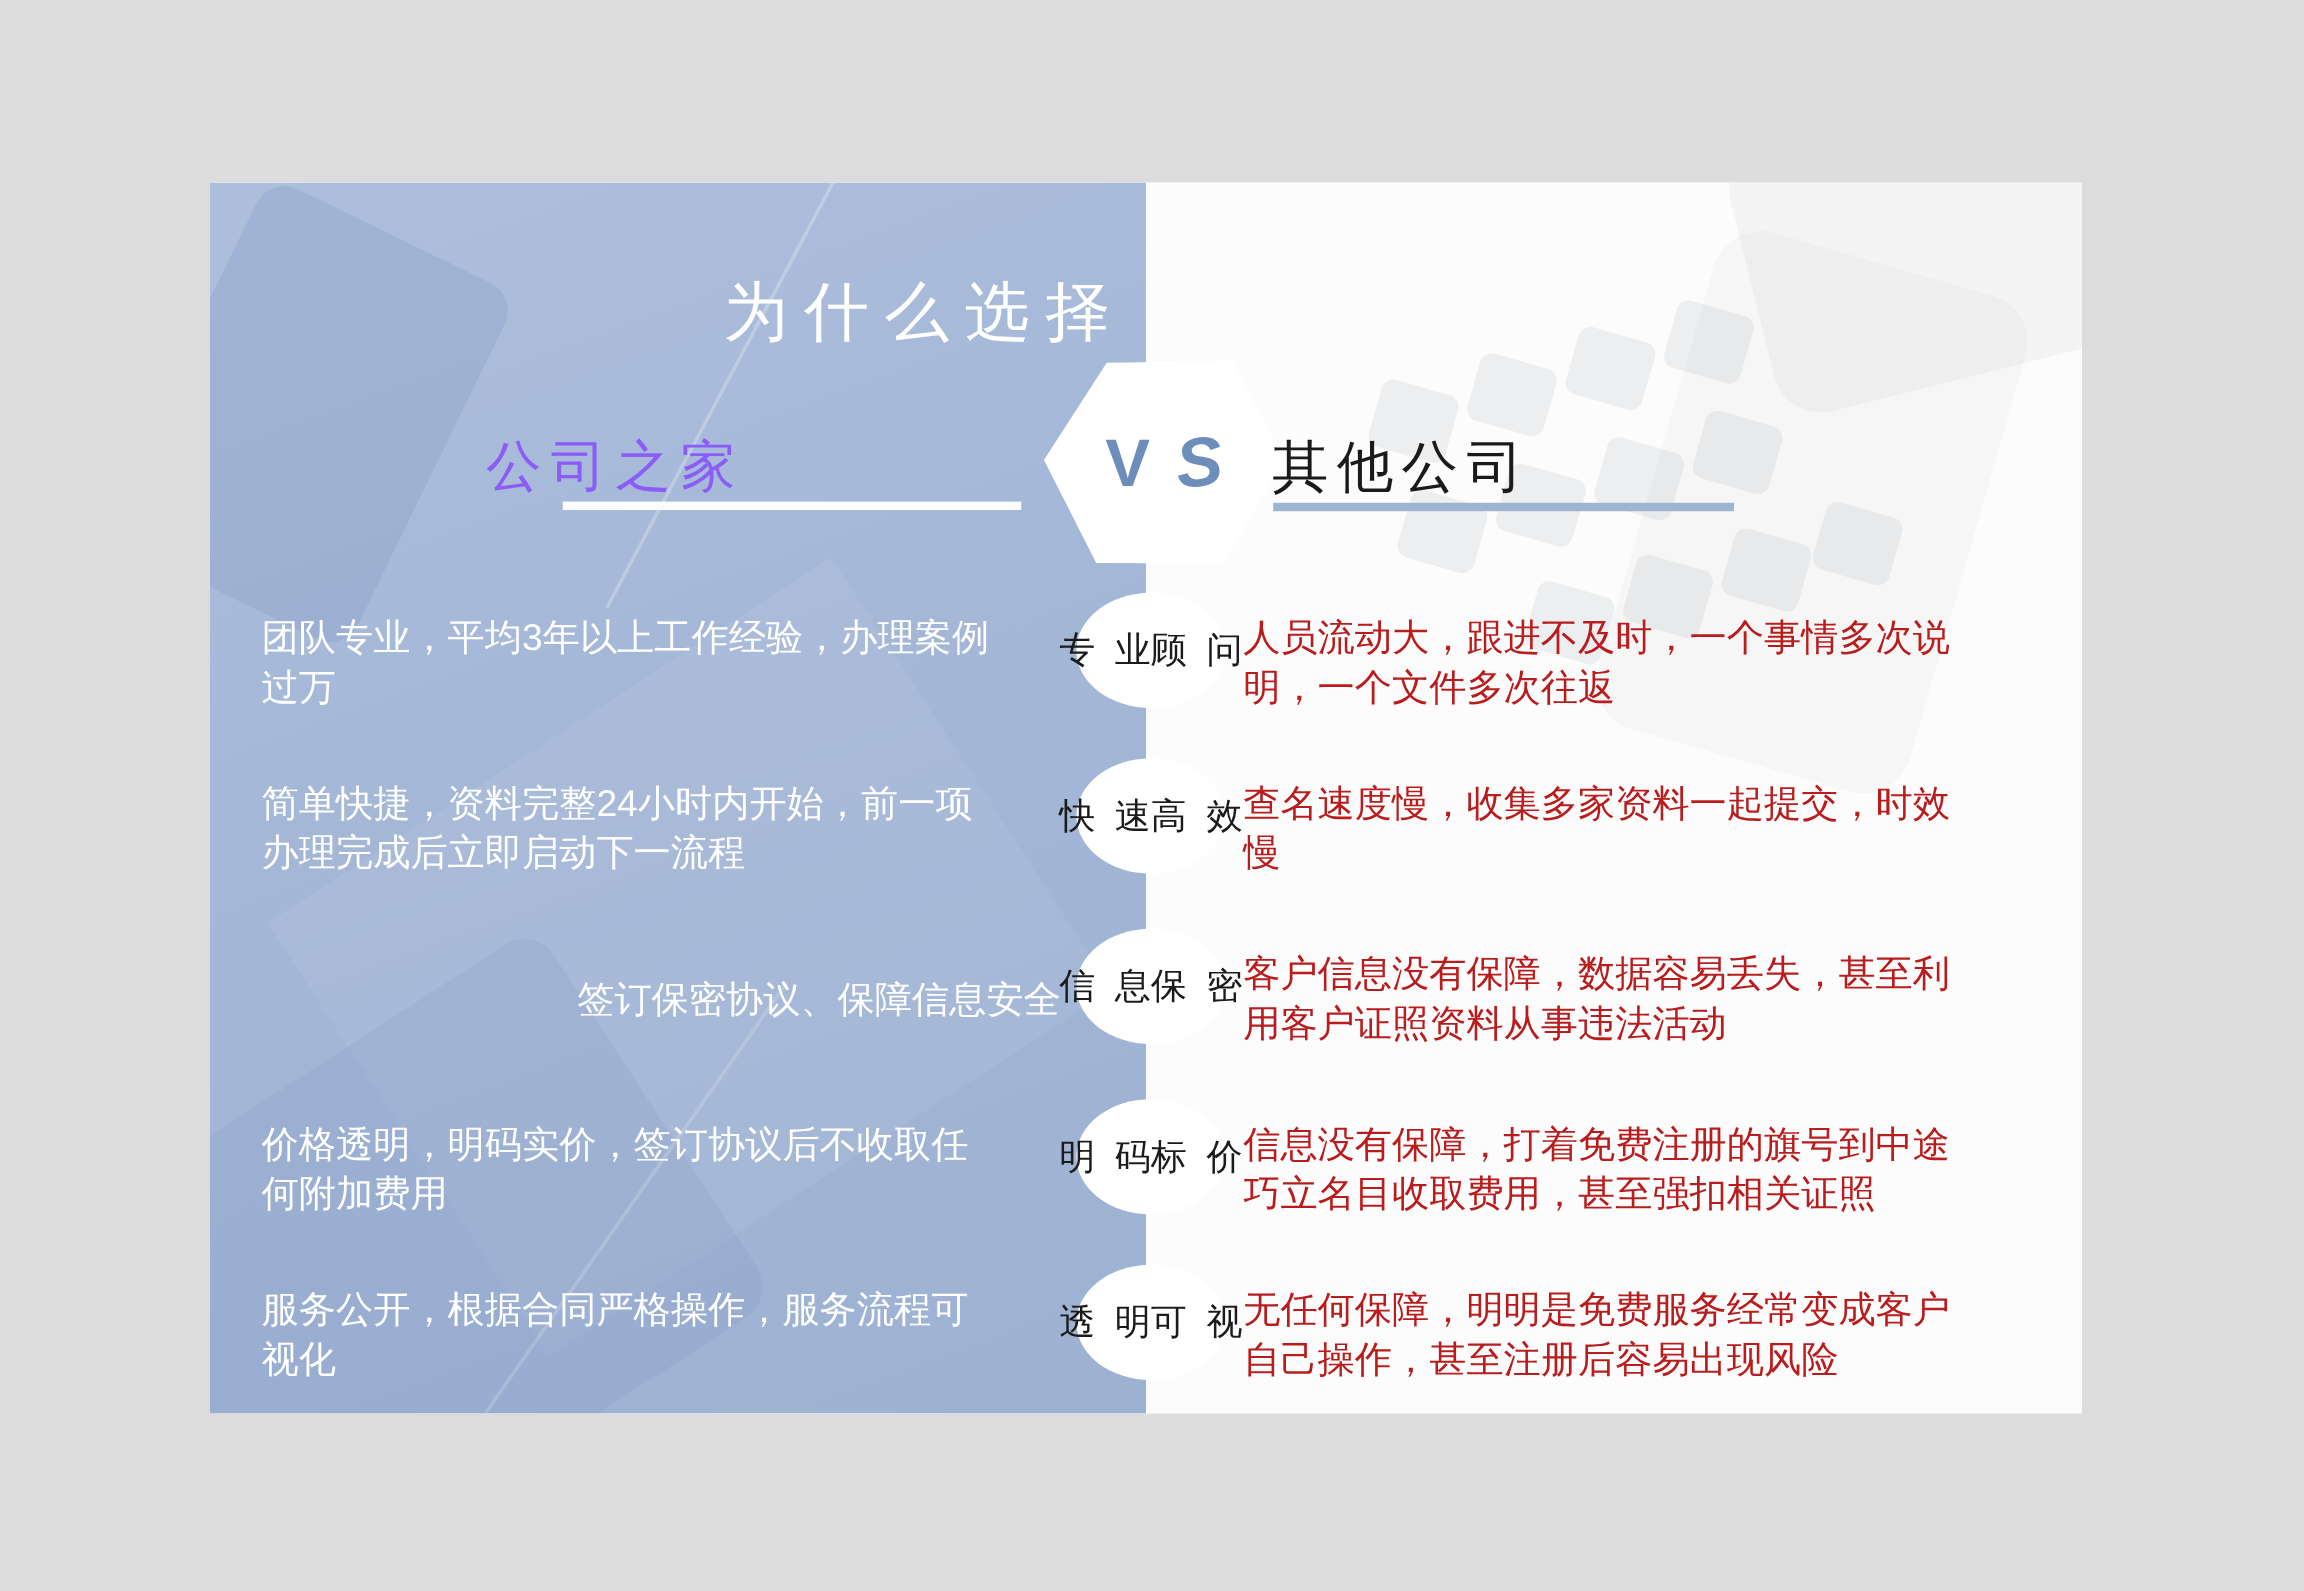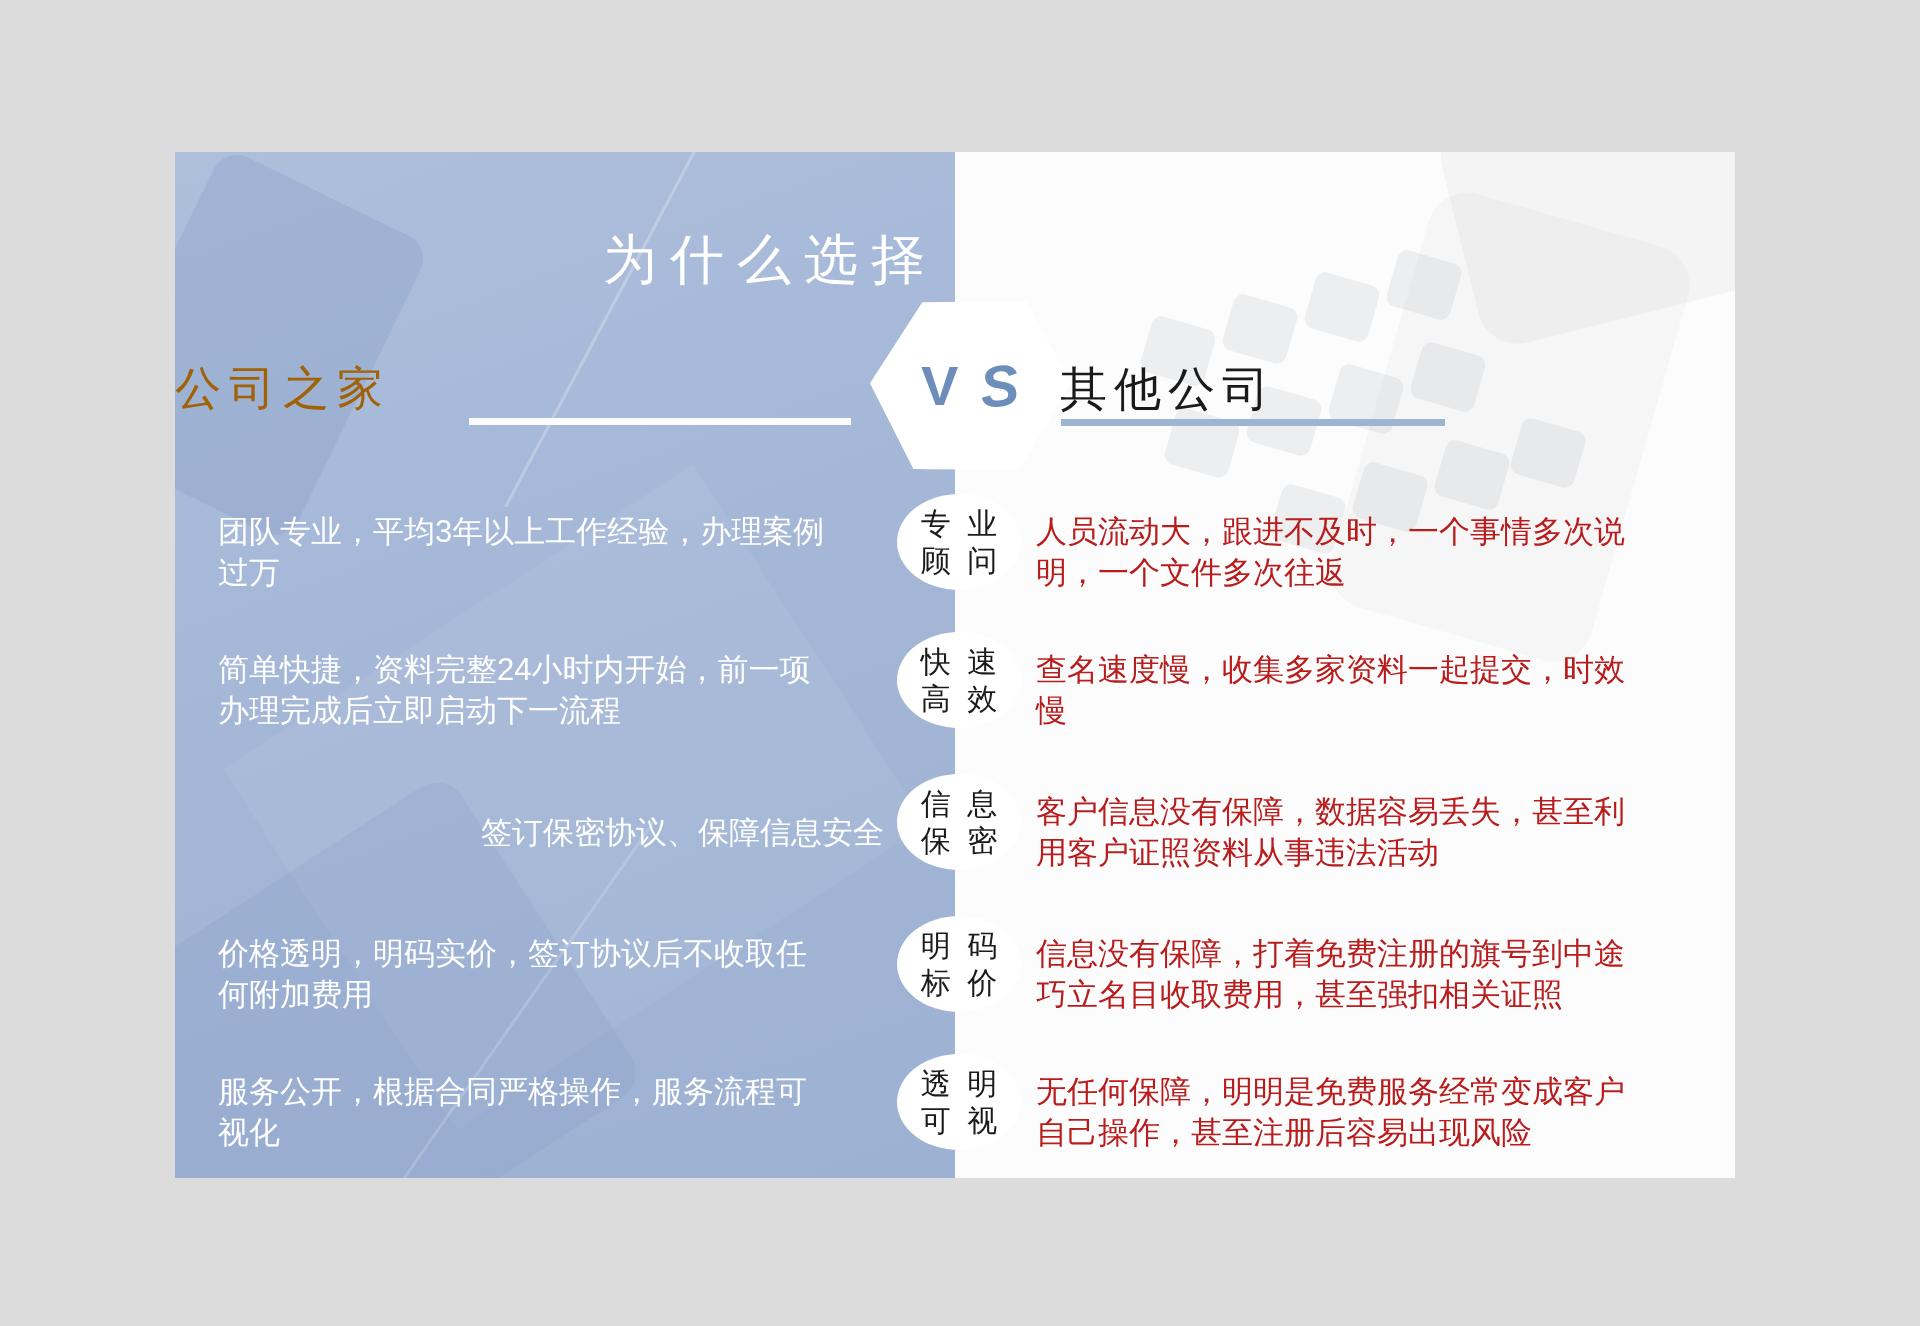--- a/index.html
+++ b/index.html
@@ -38,22 +38,22 @@
   .title-prefix{
     position:absolute;left:0;top:72px;width:763px;text-align:right;
     font-size:54px;letter-spacing:13px;color:#ffffff;font-weight:500;white-space:nowrap;
   }
   .title-brand{
     position:absolute;left:788px;top:62px;
     font-size:62px;letter-spacing:5px;color:#1a1a1a;font-weight:600;white-space:nowrap;
   }
   
   .vs-left-label{
-    position:absolute;left:0;top:206px;width:676px;text-align:left;
-    font-size:46px;letter-spacing:8px;color:#a16207;font-weight:500;white-space:nowrap;
+    position:absolute;left:0;top:206px;width:676px;text-align:center;
+    font-size:46px;letter-spacing:8px;color:#8b5cf6;font-weight:500;white-space:nowrap;
   }
   .vs-left-underline{position:absolute;left:294px;top:266px;width:382px;height:7px;background:#fbfcfe;}
   .vs-right-label{
     position:absolute;left:885px;top:206px;
     font-size:47px;letter-spacing:7px;color:#1a1a1a;font-weight:500;white-space:nowrap;
   }
   .vs-right-underline{position:absolute;left:886px;top:267px;width:384px;height:7px;background:#9db4d2;}
   .vs-hex{
     position:absolute;left:695px;top:146px;width:200px;height:174px;background:#ffffff;
     clip-path:polygon(0% 52%,24% 4%,76% 0%,100% 46%,77% 97%,24% 100%);
@@ -62,21 +62,21 @@
   .vs-letters{
     position:absolute;left:695px;top:146px;width:200px;height:174px;
     display:flex;align-items:center;justify-content:center;gap:22px;
   }
   .vs-letters .v{font-size:56px;font-weight:700;color:#6d8eba;}
   .vs-letters .s{font-size:58px;font-weight:700;font-style:italic;color:#6d8eba;
     transform:rotate(-6deg);display:inline-block;}
   
   .badge{
     position:absolute;left:722px;width:124px;height:96px;background:#ffffff;border-radius:50%;
-    display:flex;flex-direction:column;align-items:center;justify-content:center;
+    display:flex;flex-direction:row;align-items:center;justify-content:center;
   }
   .badge div{
     font-size:30px;line-height:37px;color:#1b1b1b;font-weight:500;
     word-spacing:8px;white-space:nowrap;
   }
   .row-text{
     position:absolute;height:88px;display:flex;flex-direction:column;justify-content:center;
     font-size:31px;line-height:41px;white-space:pre-line;font-weight:500;
   }
   .row-text.ours{left:43px;width:666px;color:#ffffff;}

